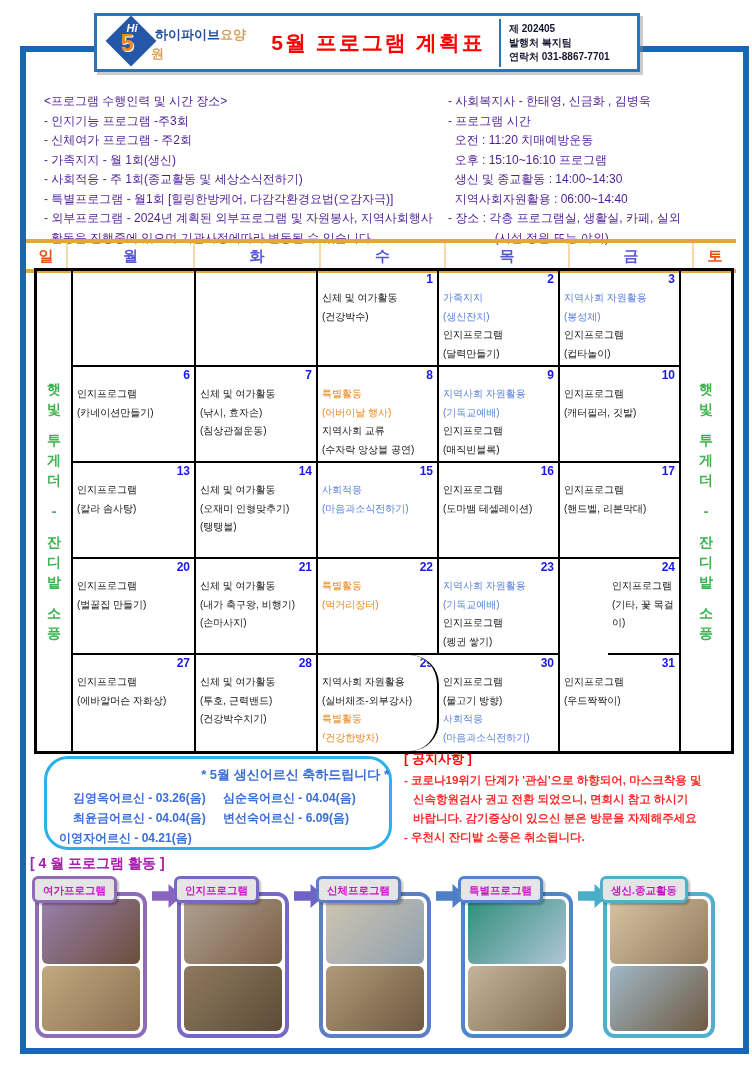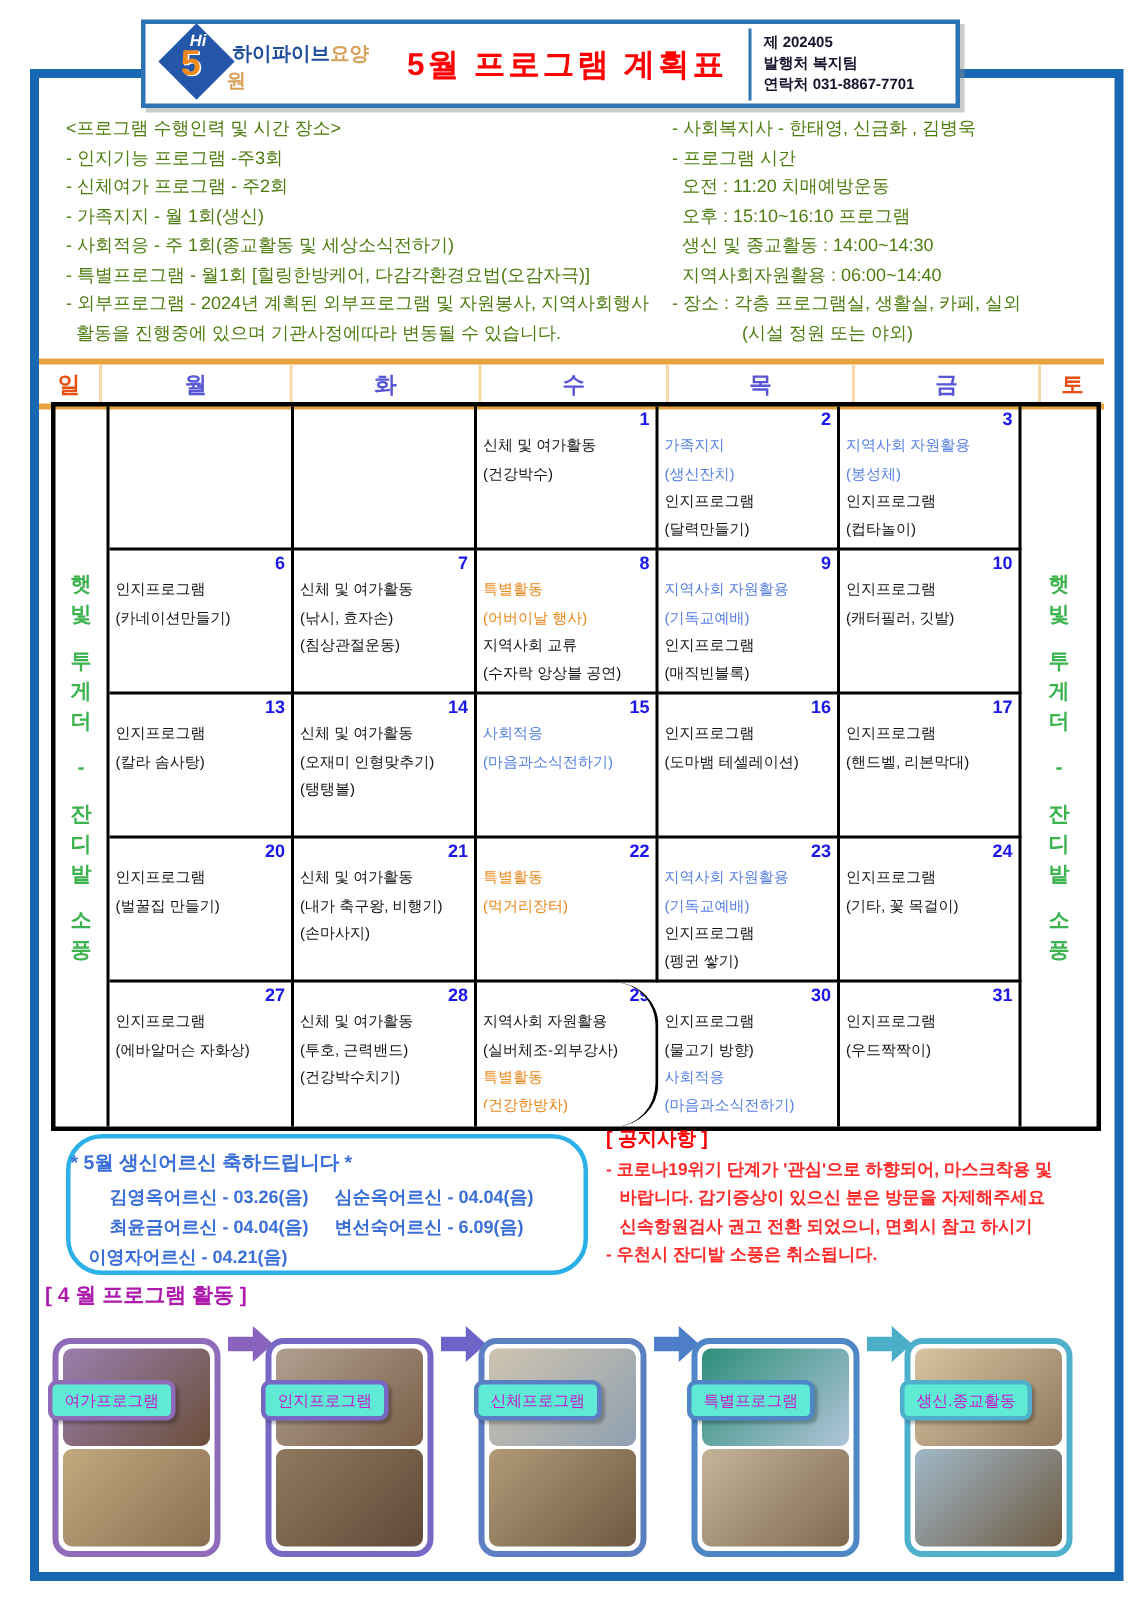--- a/index.html
+++ b/index.html
@@ -17,22 +17,22 @@
   .diamond .hi{position:absolute;left:4px;top:2px;transform:rotate(-45deg);
       color:#fff;font-style:italic;font-weight:bold;font-size:11px;}
   .diamond .five{position:absolute;left:10px;top:8px;transform:rotate(-45deg);
       color:#f08a1e;font-weight:bold;font-size:24px;text-shadow:1px 1px 0 #fff;}
   .logo-main{color:#1f4e9c;font-weight:bold;font-size:13px;margin-left:4px;}
   .logo-sub{color:#d9a05a;font-weight:bold;font-size:13px;}
   .title{flex:1;text-align:center;color:#f00;font-weight:bold;font-size:21px;letter-spacing:2px;}
   .doc-info{width:128px;border-left:2px solid #2e74b5;padding:3px 0 3px 8px;
       font-size:10px;font-weight:bold;color:#15152e;line-height:14px;}
   
-  .info{position:absolute;left:44px;top:76px;width:670px;display:flex;
-      font-size:12px;color:#4d7c0f;line-height:19.5px;}
+  .info{position:absolute;left:44px;top:92px;width:670px;display:flex;
+      font-size:12px;color:#4c1d95;line-height:19.5px;}
   .info-left{width:404px;}
   .info-right{width:266px;}
   .info-line{white-space:pre;}
   
   .day-band{position:absolute;left:26px;top:239px;width:710px;height:26px;
       border-top:4px solid #e5a43e;border-bottom:4px solid #e5a43e;
       display:grid;grid-template-columns:40px 127px 126px 125px 124px 124px 44px;}
   .band-cell{display:flex;align-items:center;justify-content:center;border-left:2px solid #f5d9a8;}
   .band-cell:first-child{border-left:none;}
   .band-char{font-weight:bold;font-size:15px;}
@@ -45,41 +45,41 @@
   .date{ text-align:right;padding:1px 4px 0 0;font-weight:bold;font-size:12px;color:#1a17e8;height:16px;}
   .plines{padding:1px 2px 0 4px;font-size:10px;line-height:18.5px;}
   .k{color:#141414;} .b{color:#567fe0;} .o{color:#e8861a;}
   .side-cell{display:flex;flex-direction:column;align-items:center;justify-content:center;box-sizing:border-box;}
   .side-left{border-right:2px solid #000;}
   .vchar{color:#3cb34f;font-weight:bold;font-size:14px;height:20px;line-height:20px;}
   .vchar.gap{height:11px;}
   
   .bday{position:absolute;left:44px;top:756px;width:348px;height:94px;
       border:3px solid #2bb1e8;border-radius:24px;background:#fff;box-sizing:border-box;padding-top:7px;}
-  .bday-title{text-align:left;color:#3a6fd8;font-weight:bold;font-size:13px;margin-bottom:5px;}
+  .bday-title{text-align:right;color:#3a6fd8;font-weight:bold;font-size:13px;margin-bottom:5px;}
   .bday-names{display:grid;grid-template-columns:1fr 1fr;padding:0 16px 0 26px;row-gap:2px;}
   .bname{color:#3a6fd8;font-weight:bold;font-size:12px;line-height:18px;white-space:nowrap;}
   .bname.last{margin-left:-14px;}
   
   .notice{position:absolute;left:404px;top:750px;width:346px;}
   .notice-title{color:#f00;font-weight:bold;font-size:13px;margin-bottom:3px;}
   .nline{color:#ff2a2a;font-size:11.5px;line-height:19px;font-weight:bold;white-space:nowrap;}
   .nline.cont{padding-left:9px;}
   
   .april-title{position:absolute;left:30px;top:855px;color:#ad1aad;font-weight:bold;font-size:14px;}
   .april{position:absolute;left:0;top:876px;width:752px;height:168px;}
   .pgroup{position:absolute;top:0;width:112px;height:164px;}
   .pframe{position:absolute;left:0;top:16px;width:112px;height:146px;border:4px solid;
       border-radius:12px;background:#fff;box-sizing:border-box;padding:3px;
       display:flex;flex-direction:column;gap:2px;}
   .photo{flex:1;border-radius:6px;}
-  .plabel{position:absolute;left:-3px;top:0;height:21px;line-height:16px;background:#5eead4;
-      border:3px solid;border-radius:6px;padding:0 8px;color:#c913c9;font-weight:normal;
+  .plabel{position:absolute;left:-3px;top:0;height:21px;line-height:16px;background:#e5e5e5;
+      border:3px solid;border-radius:6px;padding:0 8px;color:#c913c9;font-weight:bold;
       font-size:10.5px;display:flex;align-items:center;z-index:3;white-space:nowrap;
-      box-shadow:2px 2px 2px rgba(0,0,0,.25);margin-top:44px;}
+      box-shadow:2px 2px 2px rgba(0,0,0,.25);}
   .parrow{position:absolute;top:8px;width:30px;height:24px;
       clip-path:polygon(0 30%,55% 30%,55% 0,100% 50%,55% 100%,55% 70%,0 70%);}
 </style>
 </head>
 <body>
 
 <div class="frame"></div>
 
 <div class="header-box">
   <div class="logo">
@@ -314,21 +314,21 @@
     </div>
     <div class="cell" style="grid-area: 4 / 5;">
       <div class="date">23</div>
       <div class="plines">
         <div class="b">지역사회 자원활용</div>
         <div class="b">(기독교예배)</div>
         <div class="k">인지프로그램</div>
         <div class="k">(펭귄 쌓기)</div>
       </div>
     </div>
-    <div class="cell" style="grid-area: 4 / 6;">
+    <div class="cell" style="grid-area: 4 / 6; margin-left: 48px;">
       <div class="date">24</div>
       <div class="plines">
         <div class="k">인지프로그램</div>
         <div class="k">(기타, 꽃 목걸이)</div>
       </div>
     </div>
     <div class="cell" style="grid-area: 5 / 2; border-bottom: none;">
       <div class="date">27</div>
       <div class="plines">
         <div class="k">인지프로그램</div>
@@ -378,22 +378,22 @@
       <div class="bname">최윤금어르신 - 04.04(음)</div>
       <div class="bname">변선숙어르신 - 6.09(음)</div>
       <div class="bname last">이영자어르신 - 04.21(음)</div>
     </div>
 </div>
 
 <div class="notice">
   <div class="notice-title">[ 공지사항 ]</div>
   <div id="notice-lines">
       <div class="nline">- 코로나19위기 단계가 '관심'으로 하향되어, 마스크착용 및</div>
+      <div class="nline cont">신속항원검사 권고 전환 되었으니, 면회시 참고 하시기</div>
       <div class="nline cont">바랍니다. 감기증상이 있으신 분은 방문을 자제해주세요</div>
-      <div class="nline cont">신속항원검사 권고 전환 되었으니, 면회시 참고 하시기</div>
       <div class="nline">- 우천시  잔디밭  소풍은  취소됩니다.</div>
     </div>
 </div>
 
 <div class="april-title">[ 4 월 프로그램 활동 ]</div>
 <div class="april" id="april">
     <div class="pgroup" style="left: 35px;">
       <div class="pframe" style="border-color: rgb(142, 108, 184);">
         <div class="photo" style="background: linear-gradient(135deg, rgb(154, 127, 174), rgb(107, 79, 58));"></div>
         <div class="photo" style="background: linear-gradient(135deg, rgb(194, 169, 126), rgb(138, 111, 82));"></div>

